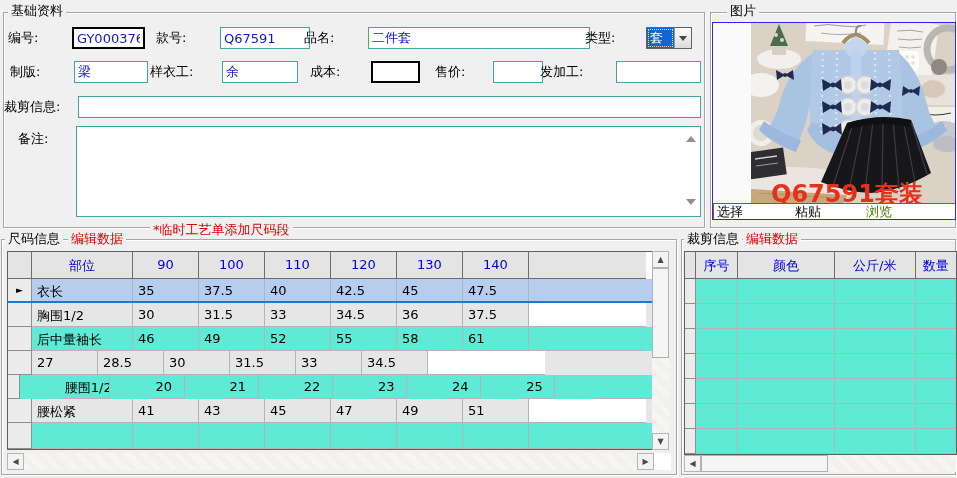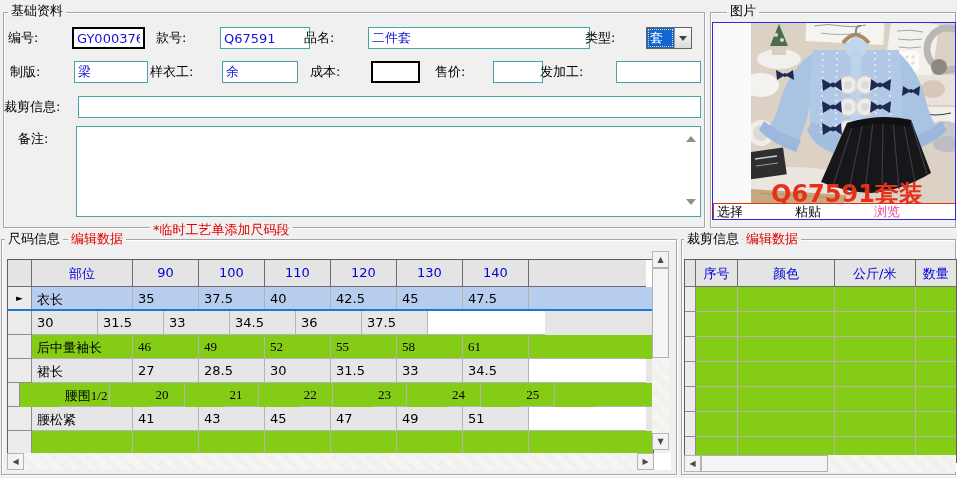--- a/index.html
+++ b/index.html
@@ -22,27 +22,27 @@
   
   .remarks{position:absolute;box-sizing:border-box;border:1px solid #44a4a6;background:#fff;resize:none;outline:none;font-family:inherit;font-size:13px;}
   .scroll-chevron{position:absolute;z-index:4;}
   .chev-up{width:0;height:0;border-left:5px solid transparent;border-right:5px solid transparent;border-bottom:6px solid #8f8f8f;}
   .chev-down{width:0;height:0;border-left:5px solid transparent;border-right:5px solid transparent;border-top:6px solid #8f8f8f;}
   
   .pic-box{position:absolute;left:712px;top:22px;width:244px;height:198px;border:1px solid #2a2ae0;box-sizing:border-box;background:#fafafa;overflow:hidden;}
   .pic-actions{position:absolute;left:0;top:180px;width:244px;height:17px;background:#fff;border:1px solid #e03020;box-sizing:border-box;z-index:3;}
   .pic-act{position:absolute;top:0;height:15px;line-height:15px;font-size:13px;cursor:default;}
   
-  .grid{position:absolute;background:#fff;border:1px solid #5f5f5f;box-sizing:content-box;margin-top:8px;}
+  .grid{position:absolute;background:#fff;border:1px solid #5f5f5f;box-sizing:content-box;}
   .g-row{display:flex;box-sizing:border-box;}
   .g-cell{box-sizing:border-box;border-right:1px solid #b4b4b4;border-bottom:1px solid #b4b4b4;padding:4px 0 0 5px;overflow:hidden;white-space:nowrap;font-size:13px;}
   .g-head .g-cell{background:#e4e4e4;color:#0000d8;text-align:center;padding:5px 0 0 0;border-right:1px solid #6e6e6e;border-bottom:1px solid #6e6e6e;}
   .g-ind{background:#ececec;border-right:1px solid #8e8e8e;border-bottom:1px solid #8e8e8e;padding:0;text-align:center;}
   .row-gray{background:#e6e6e6;}
-  .row-white{background:#84cc16;font-family:Liberation Serif, serif;}
+  .row-white{background:#5eead4;}
   .row-sel{background:#b7cdee;border-bottom:2px solid #1f78d0;}
   .row-sel .g-cell{border-bottom:none;}
   .sel-arrow{font-size:9px;line-height:22px;color:#000;}
   
   .sb-track{position:absolute;background:#f4f2ef;background-image:repeating-linear-gradient(45deg,#faf9f7 0 1px,#efede9 1px 2px);}
   .sb-btn{position:absolute;width:17px;height:17px;background:#f3f3f3;border:1px solid #b5b5b5;box-sizing:border-box;display:flex;align-items:center;justify-content:center;}
   .sb-thumb{position:absolute;background:#f5f5f5;border:1px solid #b0b0b0;box-sizing:border-box;}
   .sb-corner{position:absolute;background:#ffffff;}
   .arr{font-size:8px;color:#4a4a4a;line-height:8px;}
 </style>
@@ -204,21 +204,21 @@
         <line x1="152" y1="97" x2="164" y2="159"></line>
         <line x1="160" y1="98" x2="176" y2="151"></line>
       </g>
       <path d="M96,100 Q130,90 160,97 L158,104 Q130,97 98,106 Z" fill="#101014"></path>
 
       <text x="20" y="179" font-size="24" font-weight="bold" fill="#e5301b">Q67591套装</text>
     </svg>
     <div class="pic-actions">
       <span class="pic-act" style="left:3px;color:#000;">选择</span>
       <span class="pic-act" style="left:81px;color:#000;">粘贴</span>
-      <span class="pic-act" style="left:160px;color:#ec4899;">浏览</span>
+      <span class="pic-act" style="left:152px;color:#4d7c0f;">浏览</span>
     </div>
   </div>
 
   <div class="panel" style="left:1px;top:239px;width:676px;height:236px;"></div>
   <span class="legend" style="left:5px;top:231px;">尺码信息</span>
   <span class="legend red" style="left:68px;top:231px;">编辑数据</span>
   <span class="legend red" style="left:150px;top:222px;">*临时工艺单添加尺码段</span>
 
   <div class="grid" style="left:7px;top:251px;width:645px;height:197px;overflow:hidden;">
     <div class="g-row g-head" style="height:27px;">
@@ -240,20 +240,21 @@
       <div class="g-cell" style="width:66px;">37.5</div>
       <div class="g-cell" style="width:66px;">40</div>
       <div class="g-cell" style="width:66px;">42.5</div>
       <div class="g-cell" style="width:66px;">45</div>
       <div class="g-cell" style="width:66px;">47.5</div>
       <div class="g-cell" style="width:117px;border-right:none;"></div>
     </div>
 
     <div class="g-row row-gray" style="height:24px;">
       <div class="g-cell g-ind" style="width:24px;"></div>
+      <div class="g-cell" style="width:101px;">胸围1/2</div>
       <div class="g-cell" style="width:66px;">30</div>
       <div class="g-cell" style="width:66px;">31.5</div>
       <div class="g-cell" style="width:66px;">33</div>
       <div class="g-cell" style="width:66px;">34.5</div>
       <div class="g-cell" style="width:66px;">36</div>
       <div class="g-cell" style="width:66px;">37.5</div>
       <div class="g-cell" style="width:117px;border-right:none;background:#fff;"></div>
     </div>
 
     <div class="g-row row-white" style="height:24px;">
@@ -263,21 +264,20 @@
       <div class="g-cell" style="width:66px;">49</div>
       <div class="g-cell" style="width:66px;">52</div>
       <div class="g-cell" style="width:66px;">55</div>
       <div class="g-cell" style="width:66px;">58</div>
       <div class="g-cell" style="width:66px;">61</div>
       <div class="g-cell" style="width:117px;border-right:none;"></div>
     </div>
 
     <div class="g-row row-gray" style="height:24px;">
       <div class="g-cell g-ind" style="width:24px;"></div>
-      <div class="g-cell" style="width:101px;">裙长</div>
       <div class="g-cell" style="width:66px;">27</div>
       <div class="g-cell" style="width:66px;">28.5</div>
       <div class="g-cell" style="width:66px;">30</div>
       <div class="g-cell" style="width:66px;">31.5</div>
       <div class="g-cell" style="width:66px;">33</div>
       <div class="g-cell" style="width:66px;">34.5</div>
       <div class="g-cell" style="width:117px;border-right:none;background:#fff;"></div>
     </div>
 
     <div class="g-row row-white" style="height:24px;gap:40px;">

